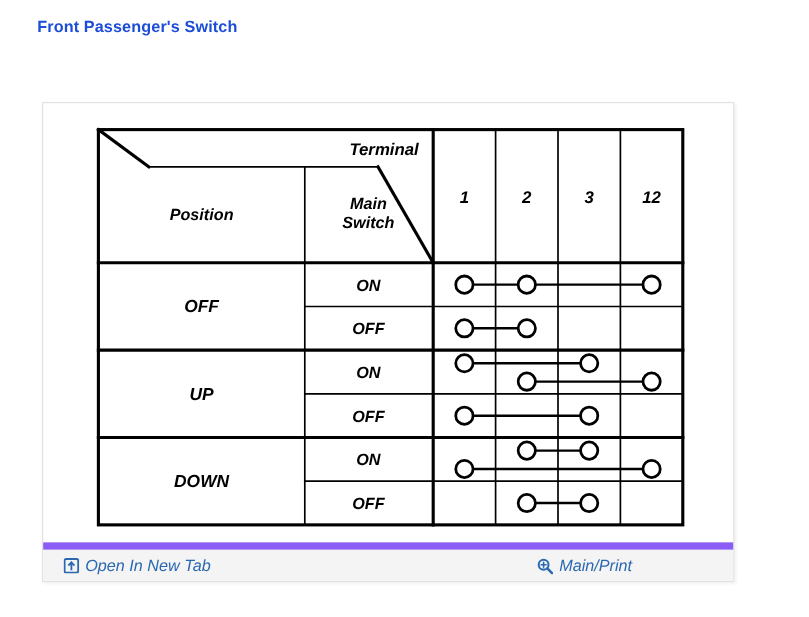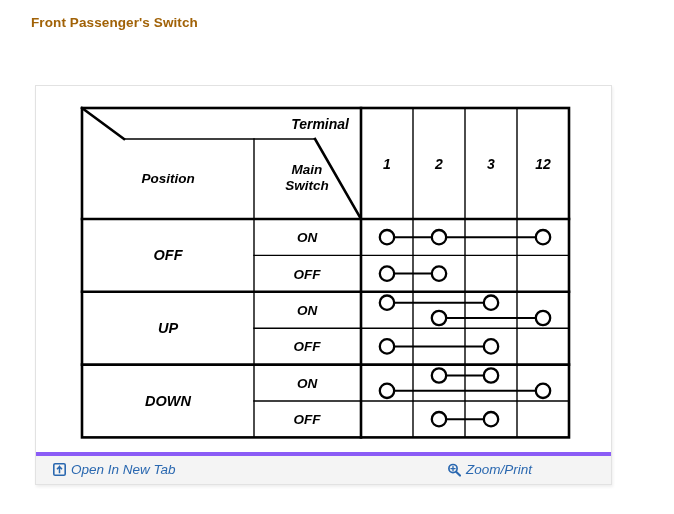--- a/index.html
+++ b/index.html
@@ -14,21 +14,21 @@
     height: 514px;
     overflow: hidden;
     background: #ffffff;
   }
   #page-title {
     position: absolute;
     left: 31px;
     top: 15px;
     font-size: 13.5px;
     font-weight: bold;
-    color: #a16207;
+    color: #1d4ed8;
     letter-spacing: 0.1px;
     white-space: nowrap;
   }
   #image-card {
     position: absolute;
     left: 35px;
     top: 85px;
     width: 577px;
     height: 400px;
     background: #ffffff;
@@ -50,21 +50,21 @@
     left: 0;
     top: 0;
   }
   #card-footer {
     position: absolute;
     left: 0;
     bottom: 0;
     width: 575px;
     height: 32px;
     background: #f4f4f4;
-    border-top: 4px solid #8b5cf6;
+    border-top: 6px solid #8b5cf6;
     box-sizing: border-box;
   }
   .footer-link {
     position: absolute;
     top: 6px;
     display: flex;
     align-items: center;
     gap: 5px;
     color: #2a68b0;
     font-size: 13.5px;
@@ -187,18 +187,18 @@
       </a>
 
       <a id="zoom-print-link" class="footer-link" href="#">
         <span class="footer-icon">
           <svg width="14" height="14" viewBox="0 0 14 14">
             <circle cx="6" cy="5.6" r="4.1" fill="none" stroke="#2a68b0" stroke-width="1.7"></circle>
             <path d="M6 3.5 V7.7 M3.9 5.6 H8.1" stroke="#2a68b0" stroke-width="1.3" stroke-linecap="round"></path>
             <path d="M9.1 8.7 L13 12.6" stroke="#2a68b0" stroke-width="2.1" stroke-linecap="round"></path>
           </svg>
         </span>
-        <span>Zoom/Print</span>
+        <span>Main/Print</span>
       </a>
 
     </div>
   </div>
 </div>
 
 </body></html>

